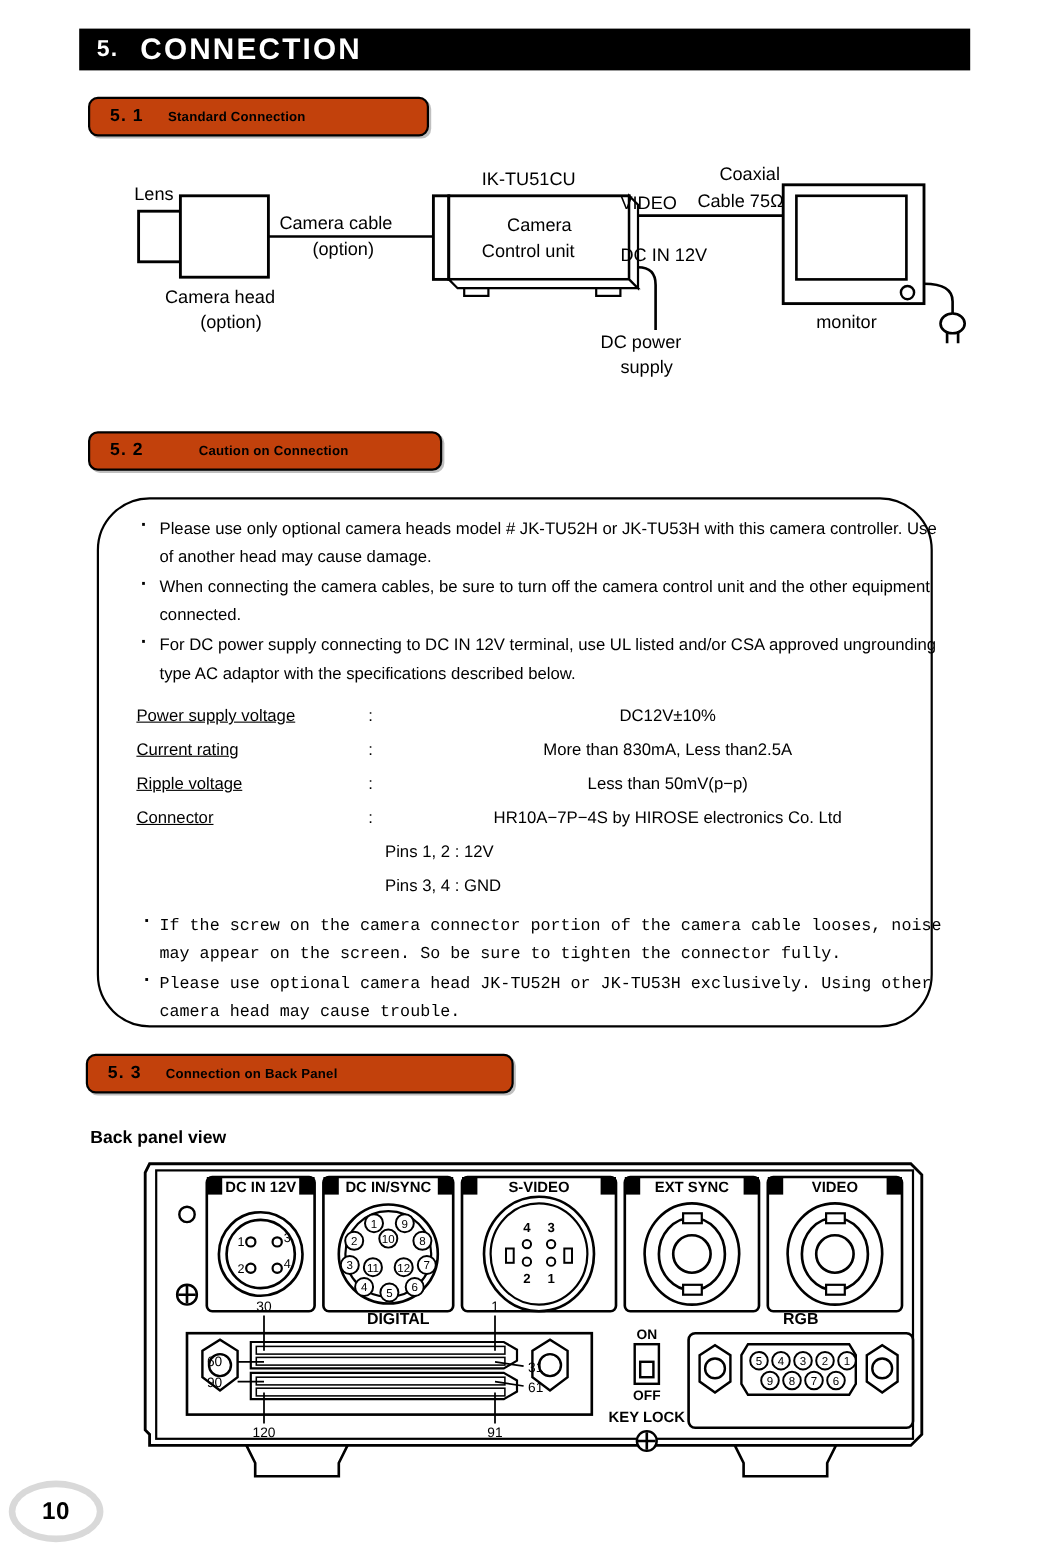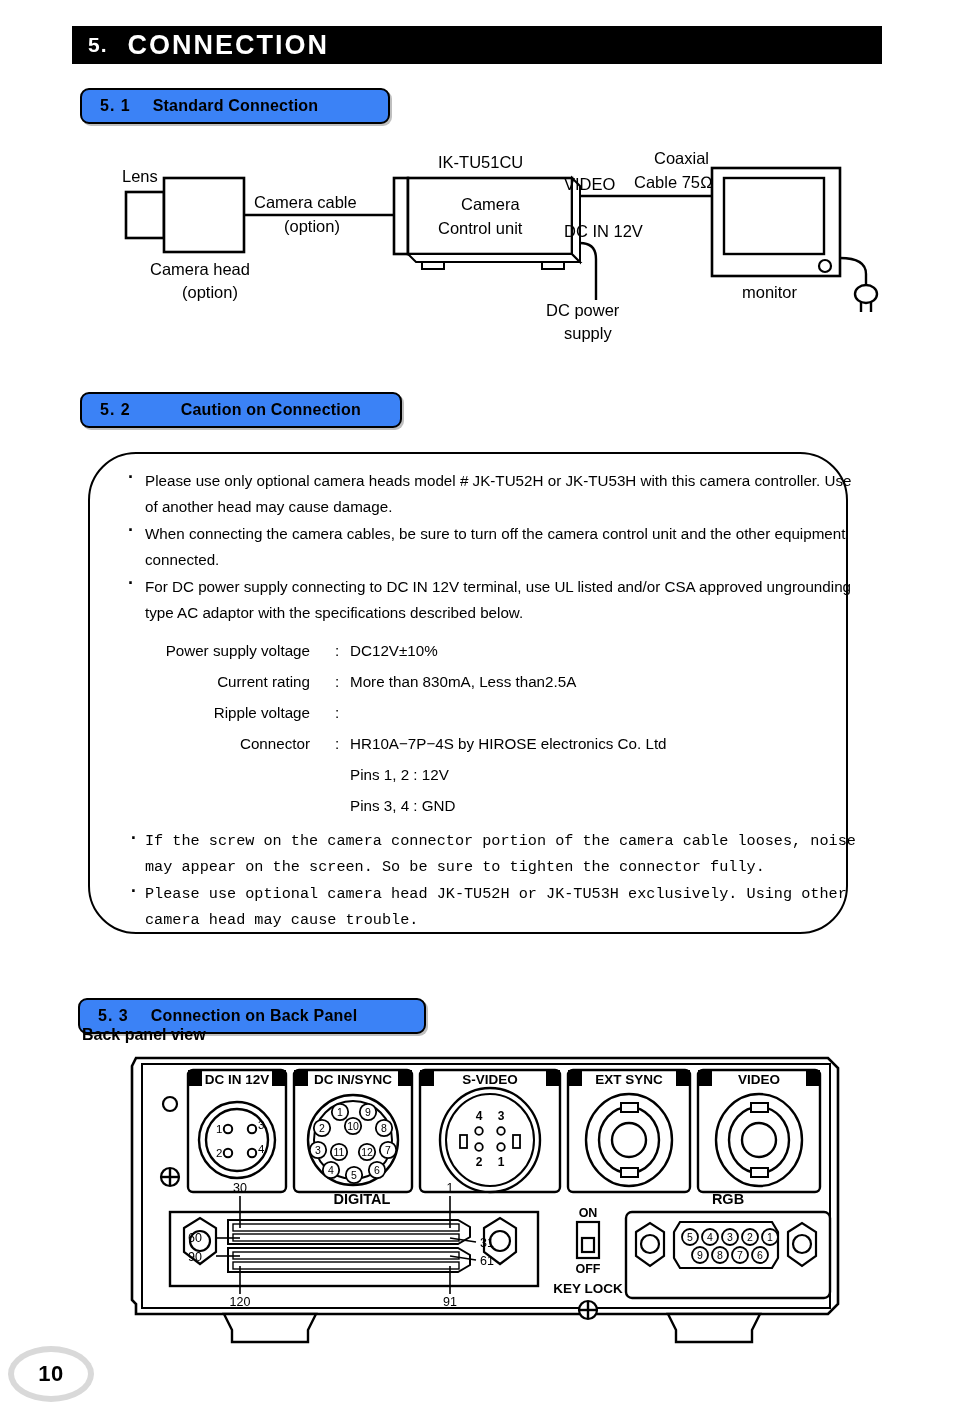--- a/index.html
+++ b/index.html
@@ -19,32 +19,32 @@
     background:#000; color:#fff;
     display:flex; align-items:center;
   }
   .chapter-bar .num { font-size:21px; font-weight:bold; letter-spacing:1px; padding-left:16px; }
   .chapter-bar .title { font-size:27px; font-weight:bold; letter-spacing:2px; padding-left:20px; }
 
   
   .sec-pill {
     position:absolute;
     border:2.5px solid #000; border-radius:9px;
-    background:#3b82f6;
+    background:#c2410c;
     display:flex; align-items:center;
     height:36px;
     padding:0 18px;
     box-shadow: 2px 2px 0 rgba(0,0,0,0.25);
   }
   .sec-pill .sn { font-size:16px; font-weight:bold; letter-spacing:1px; }
-  .sec-pill .st { font-size:16px; font-weight:bold; margin-left:22px; letter-spacing:0.2px; }
+  .sec-pill .st { font-size:12px; font-weight:bold; margin-left:22px; letter-spacing:0.2px; }
 
   #sec1 { left:80px; top:88px; width:310px; }
   #sec2 { left:80px; top:392px; width:322px;gap:28px; }
-  #sec3 { left:78px; top:958px; width:348px;margin-top:40px; }
+  #sec3 { left:78px; top:958px; width:389px; }
 
   
   #diagram1 { position:absolute; left:64px; top:140px; width:840px; height:230px; }
   #diagram1 svg { display:block; }
 
   
   .caution-box {
     position:absolute; left:88px; top:452px; width:760px; height:482px;
     border:2px solid #000;
     border-radius:48px;
@@ -62,23 +62,23 @@
   }
   ul.bullets > li:before {
     content:"\00B7";
     position:absolute; left:4px; top:-3px;
     font-size:18px; font-weight:bold;
   }
 
   
   .spec-list { margin-top:10px; margin-bottom:8px; }
   .spec-row { display:flex; font-size:15.2px; line-height:31px; }
-  .spec-label { width:200px; text-align:right; padding-right:14px; }
+  .spec-label { width:200px; text-align:left; padding-right:14px;text-decoration:underline; }
   .spec-colon { width:26px; text-align:center; }
-  .spec-value { flex:1; }
+  .spec-value { flex:1;text-align:center; }
   .spec-sub { display:flex; font-size:15.2px; line-height:31px; }
   .spec-sub .pad { width:226px; }
 
   .bullets-tail { margin-top:6px;font-family:Liberation Mono, monospace; }
 
   
   .bp-label {
     position:absolute; left:82px; top:1026px;
     font-size:16px; font-weight:bold;
   }
@@ -184,20 +184,21 @@
       <span class="spec-value">DC12V±10%</span>
     </div>
     <div class="spec-row">
       <span class="spec-label">Current rating</span>
       <span class="spec-colon">:</span>
       <span class="spec-value">More than 830mA, Less than2.5A</span>
     </div>
     <div class="spec-row">
       <span class="spec-label">Ripple voltage</span>
       <span class="spec-colon">:</span>
+      <span class="spec-value">Less than 50mV(p−p)</span>
     </div>
     <div class="spec-row">
       <span class="spec-label">Connector</span>
       <span class="spec-colon">:</span>
       <span class="spec-value">HR10A−7P−4S by HIROSE electronics Co. Ltd</span>
     </div>
     <div class="spec-sub">
       <span class="pad"></span>
       <span>Pins 1, 2  :  12V</span>
     </div>

